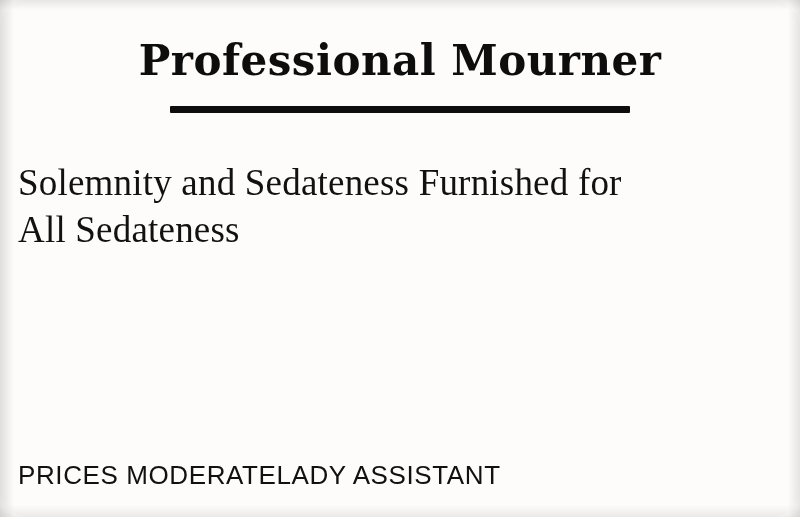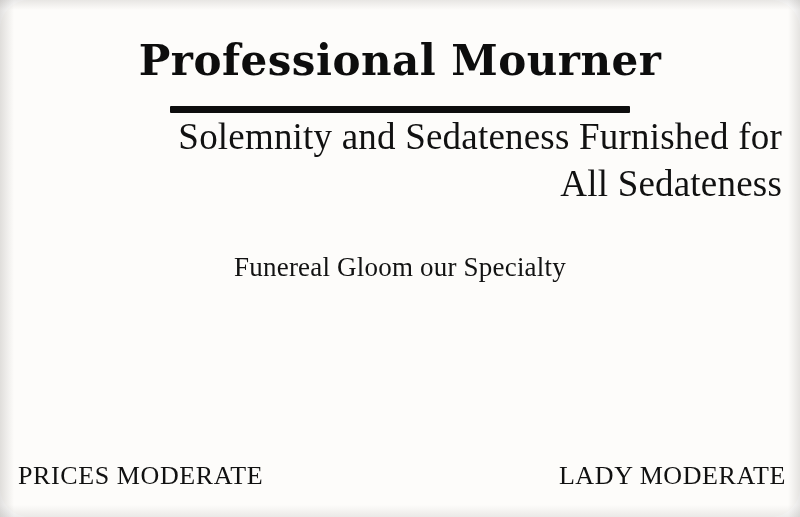--- a/index.html
+++ b/index.html
@@ -72,47 +72,48 @@
 
   .rule {
     width: 460px;
     height: 7px;
     background: #0d0d0d;
     margin: 24px auto 0 auto;
     border-radius: 1px;
   }
 
   .line-main {
-    text-align: right;
+    text-align: left;
     font-family: "Liberation Serif", serif;
     font-size: 37px;
     line-height: 1.28;
     color: #111111;
+    margin-top: 46px;
     letter-spacing: 0.2px;
     padding: 0 18px;
   }
 
   .line-sub {
     text-align: center;
     font-family: "Liberation Serif", serif;
     font-size: 27px;
     color: #121212;
     margin-top: 44px;
     letter-spacing: 0.2px;
   }
 
   .footer {
     position: absolute;
     left: 18px;
     right: 14px;
     bottom: 26px;
     display: flex;
-    justify-content: space-between;
+    justify-content: flex-start;
     align-items: flex-end;
-    font-family: Liberation Serif, serif;
+    font-family: Liberation Sans, sans-serif;
     font-size: 26px;
     letter-spacing: 0.6px;
     color: #111111;
   }
   .footer span {
     white-space: nowrap;
   }
 </style>
 </head>
 <body>
@@ -128,20 +129,19 @@
     <span class="blackletter">Professional Mourner</span>
   </div>
 
   <div class="rule"></div>
 
   <div class="line-main">
     <div>Solemnity and Sedateness Furnished for</div>
     <div>All Sedateness</div>
   </div>
 
-  <div class="line-sub">Funereal Gloom our Specialty</div>
 
   <div class="footer">
     <span>PRICES MODERATE</span>
-    <span>LADY MODERATE</span>
+    <span>LADY ASSISTANT</span>
   </div>
 
 </div>
 
 </body></html>

